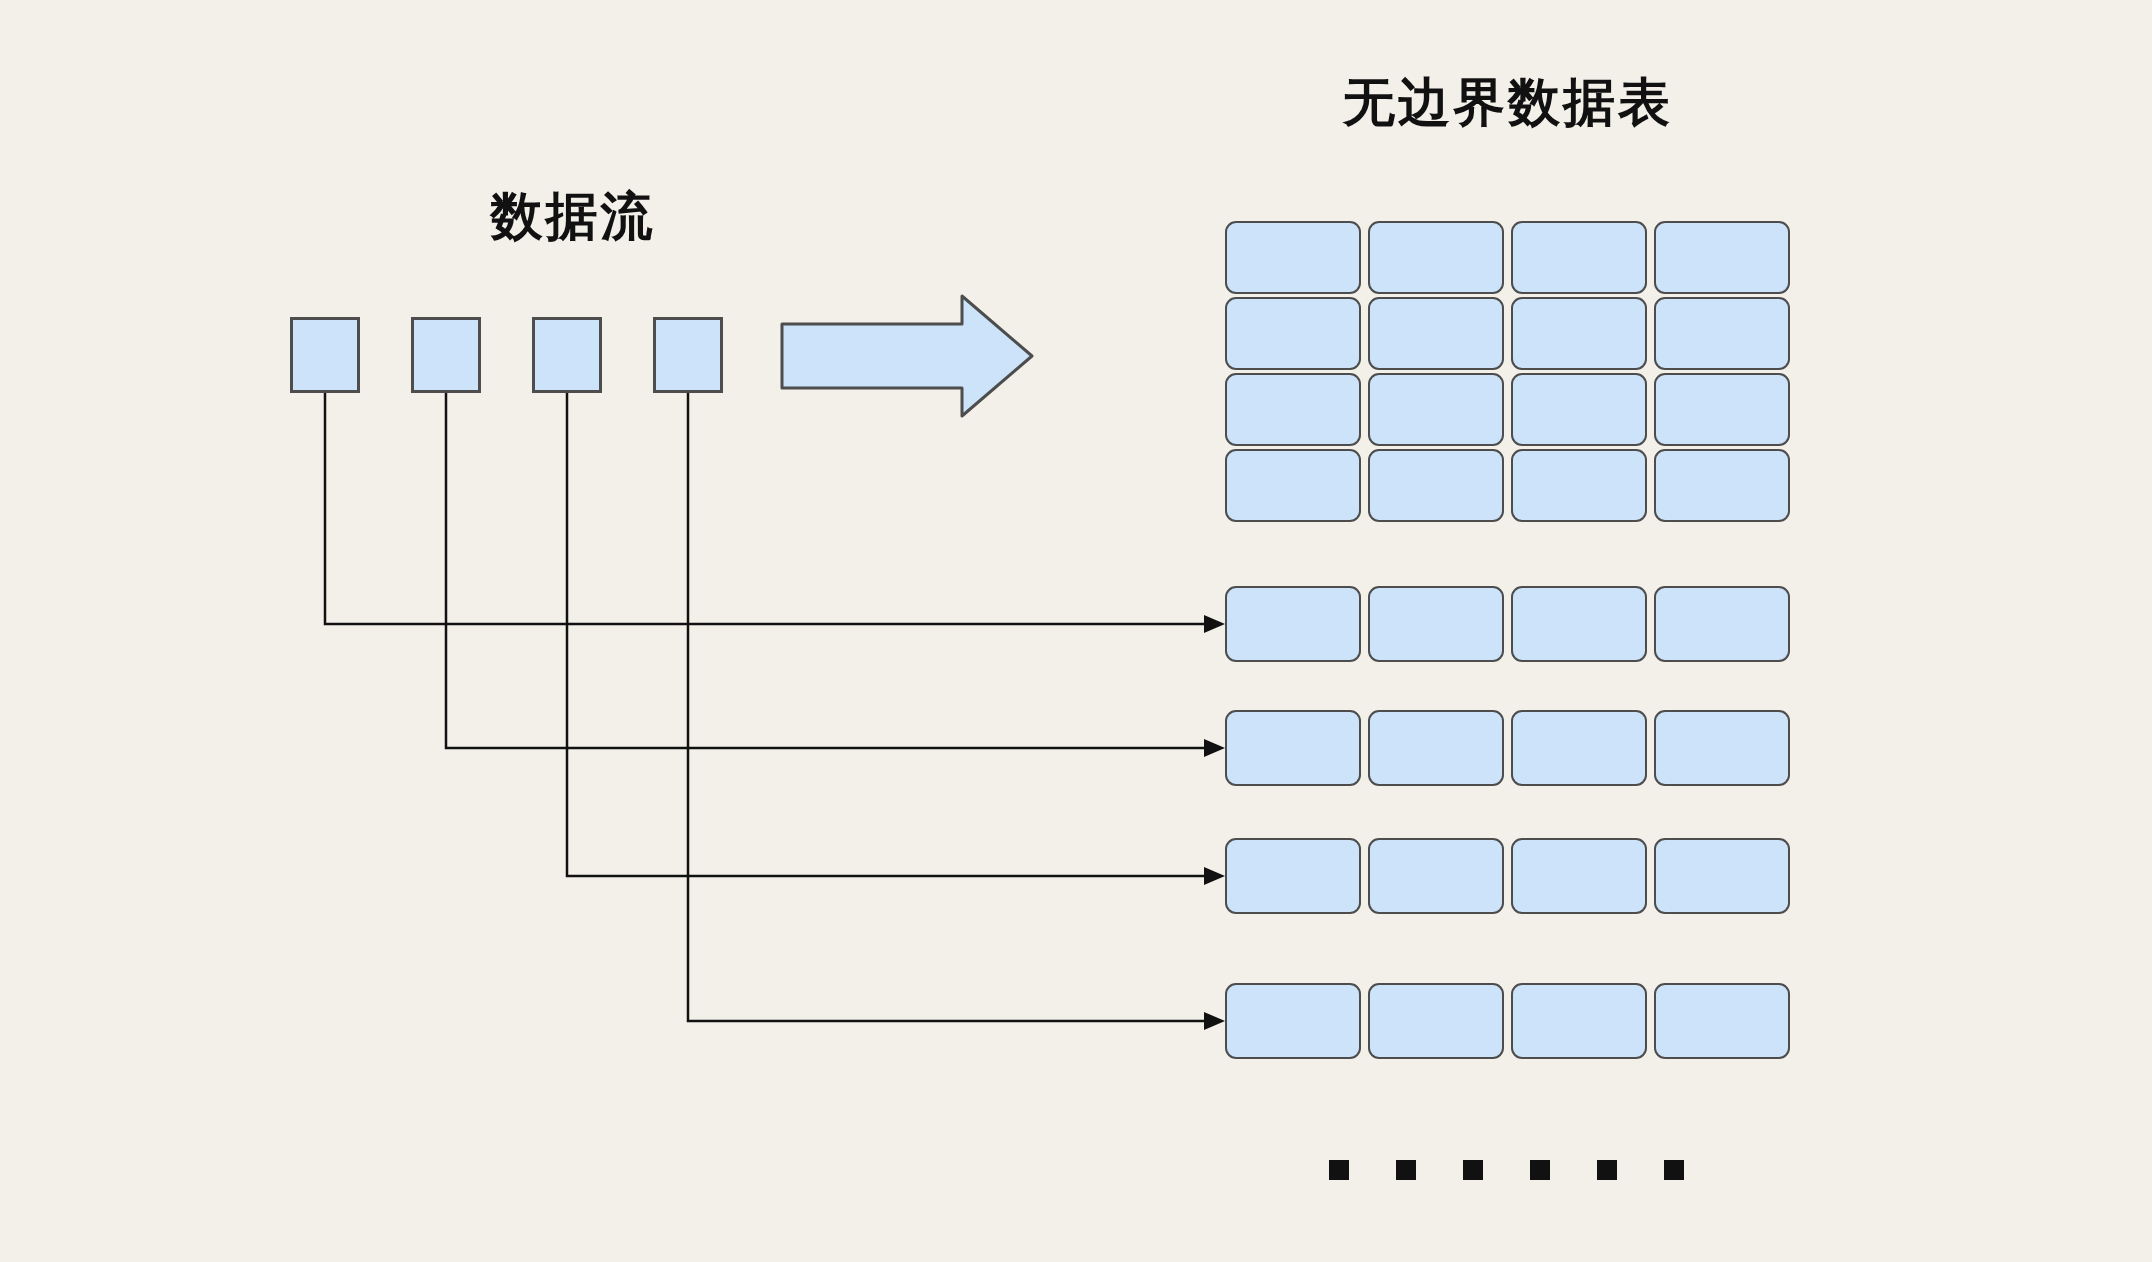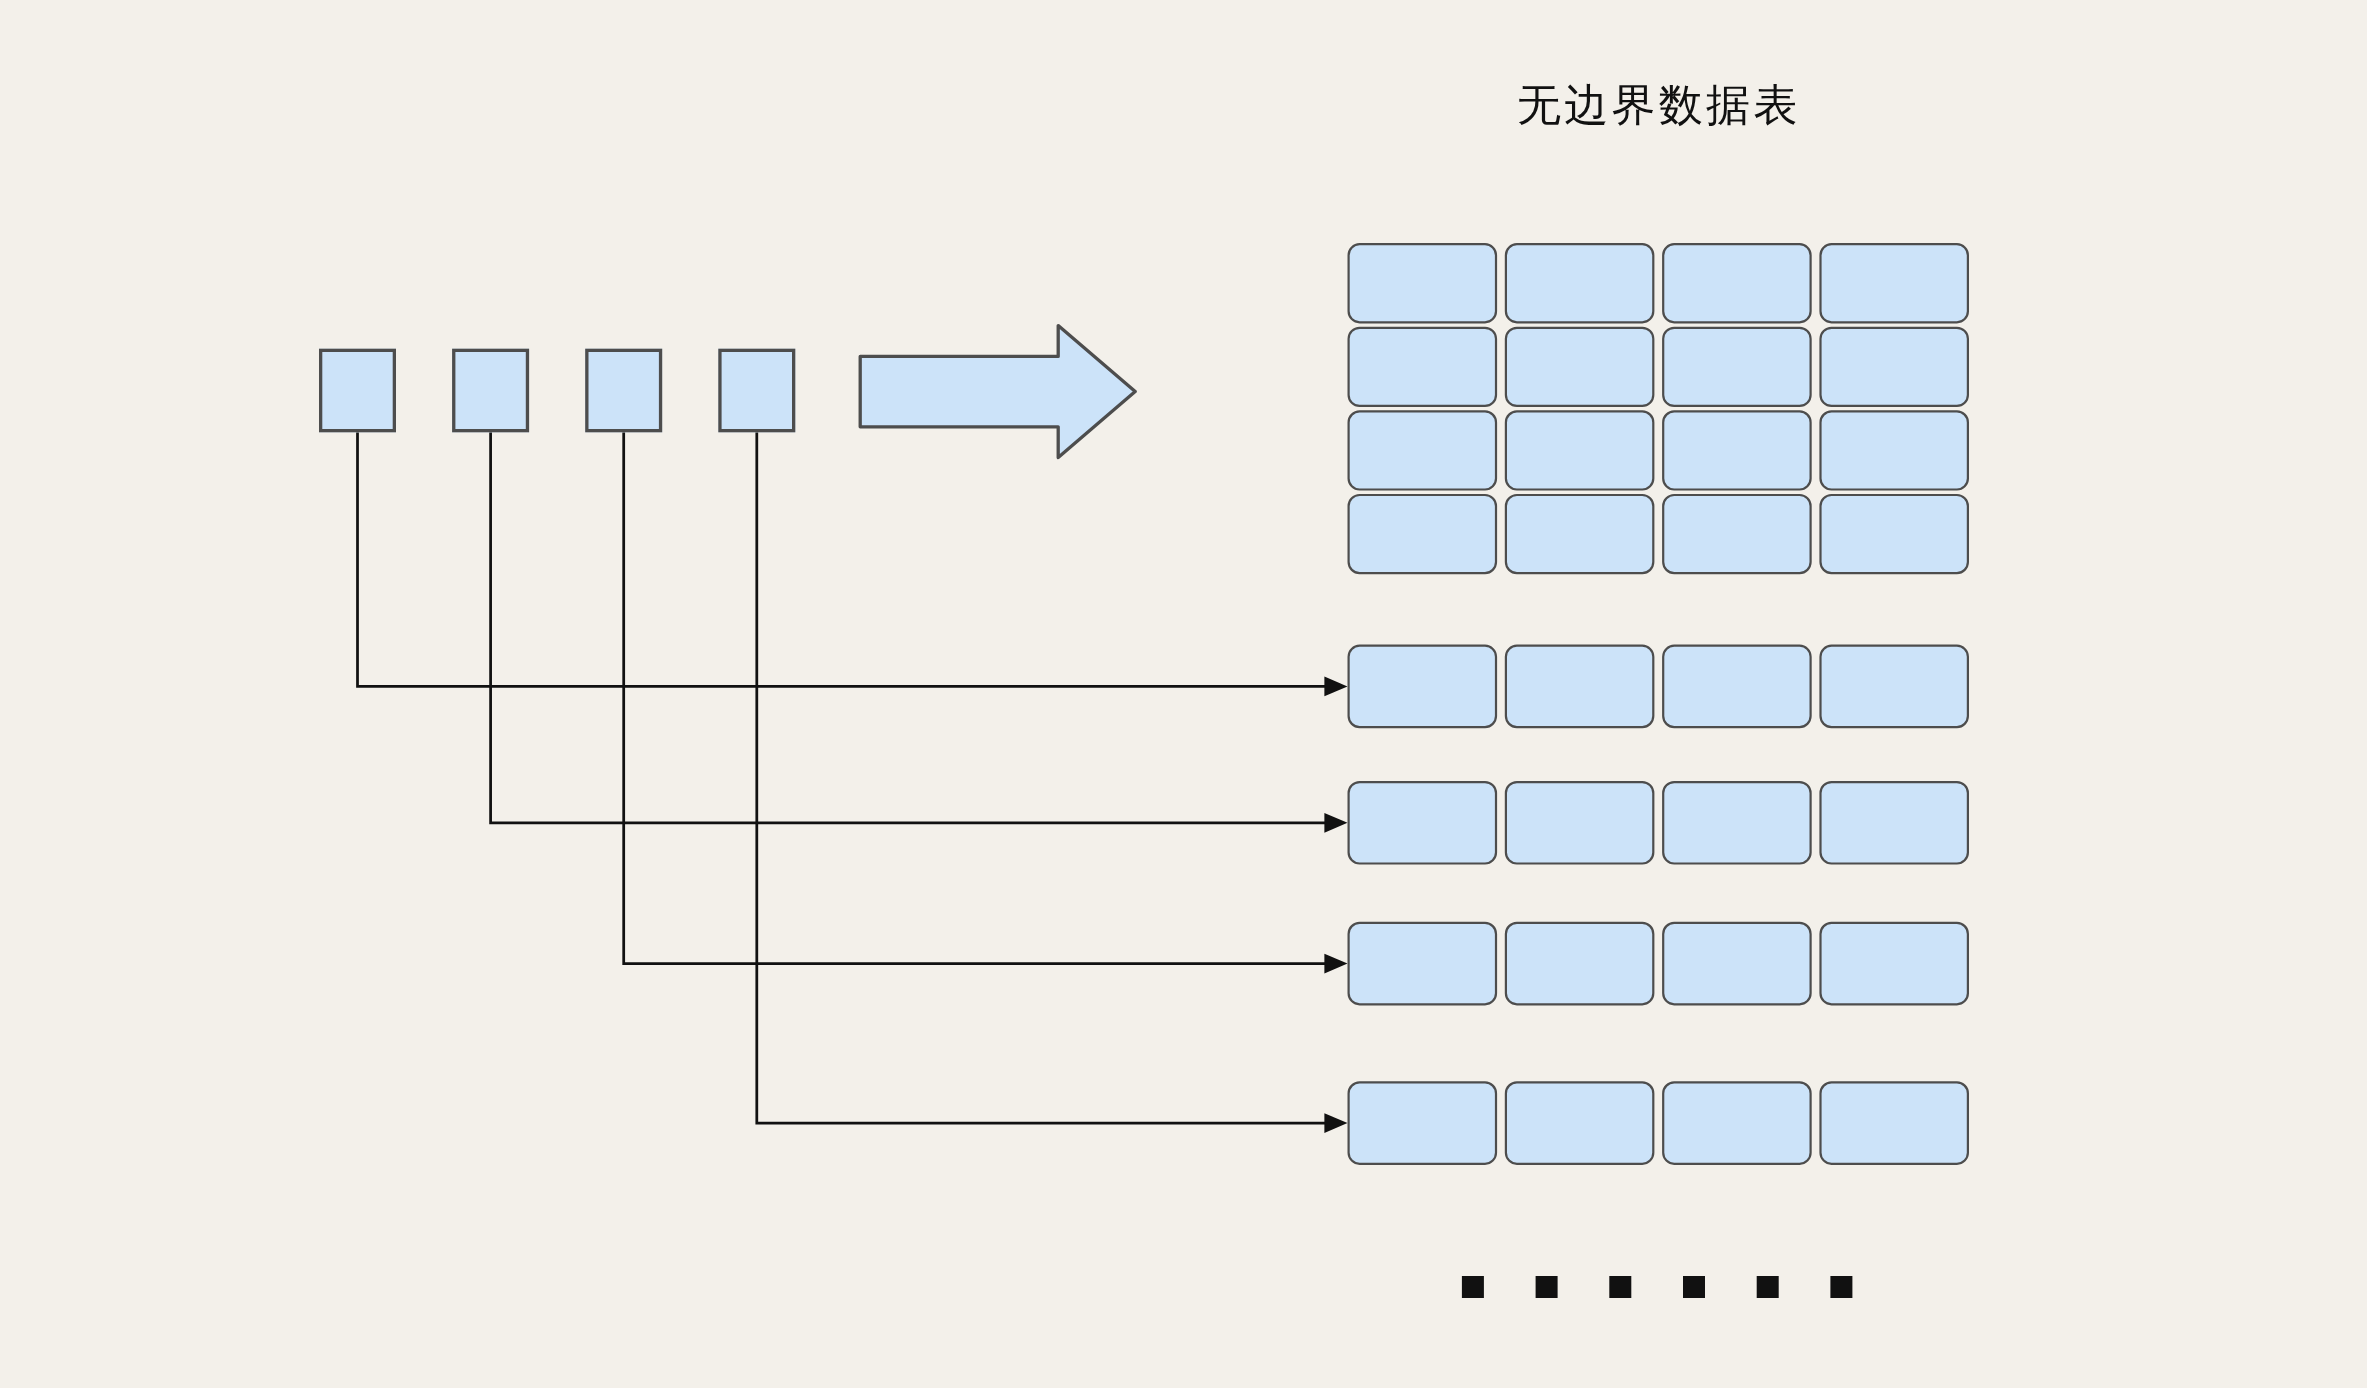--- a/index.html
+++ b/index.html
@@ -7,22 +7,22 @@
   body {
     background: var(--bg, #f3f0ea);
     font-family: "Liberation Sans", sans-serif;
     position: relative;
     overflow: hidden;
   }
   .canvas { position: absolute; inset: 0; width: 2152px; height: 1262px; }
   .label {
     position: absolute;
     transform: translateX(-50%);
-    font-size: 40px;
-    font-weight: 400;
+    font-size: 52px;
+    font-weight: 700;
     color: var(--text, #111);
     letter-spacing: 3px;
     white-space: nowrap;
   }
   #stream-label { left: 573px; top: 182px; }
   #table-label  { left: 1508px; top: 68px; }
   .sq {
     position: absolute;
     background: var(--cell-fill, #cce3f9);
     border: 3px solid var(--cell-border, #4d4d4d);
@@ -53,20 +53,21 @@
     height: 20px;
     background: var(--line, #111);
   }
   svg.overlay { position: absolute; inset: 0; }
 </style>
 </head>
 <body>
 
 <div class="canvas">
 
+  <div class="label" id="stream-label">数据流</div>
 
   <div class="label" id="table-label">无边界数据表</div>
 
   <svg class="overlay" id="connectors" width="2152" height="1262" viewBox="0 0 2152 1262">
       <polyline points="325,393 325,624 1206,624" fill="none" stroke="#111111" stroke-width="2.5"></polyline>
       <polygon points="1204,615 1225,624 1204,633" fill="#111111"></polygon>
       <polyline points="446,393 446,748 1206,748" fill="none" stroke="#111111" stroke-width="2.5"></polyline>
       <polygon points="1204,739 1225,748 1204,757" fill="#111111"></polygon>
       <polyline points="567,393 567,876 1206,876" fill="none" stroke="#111111" stroke-width="2.5"></polyline>
       <polygon points="1204,867 1225,876 1204,885" fill="#111111"></polygon>

